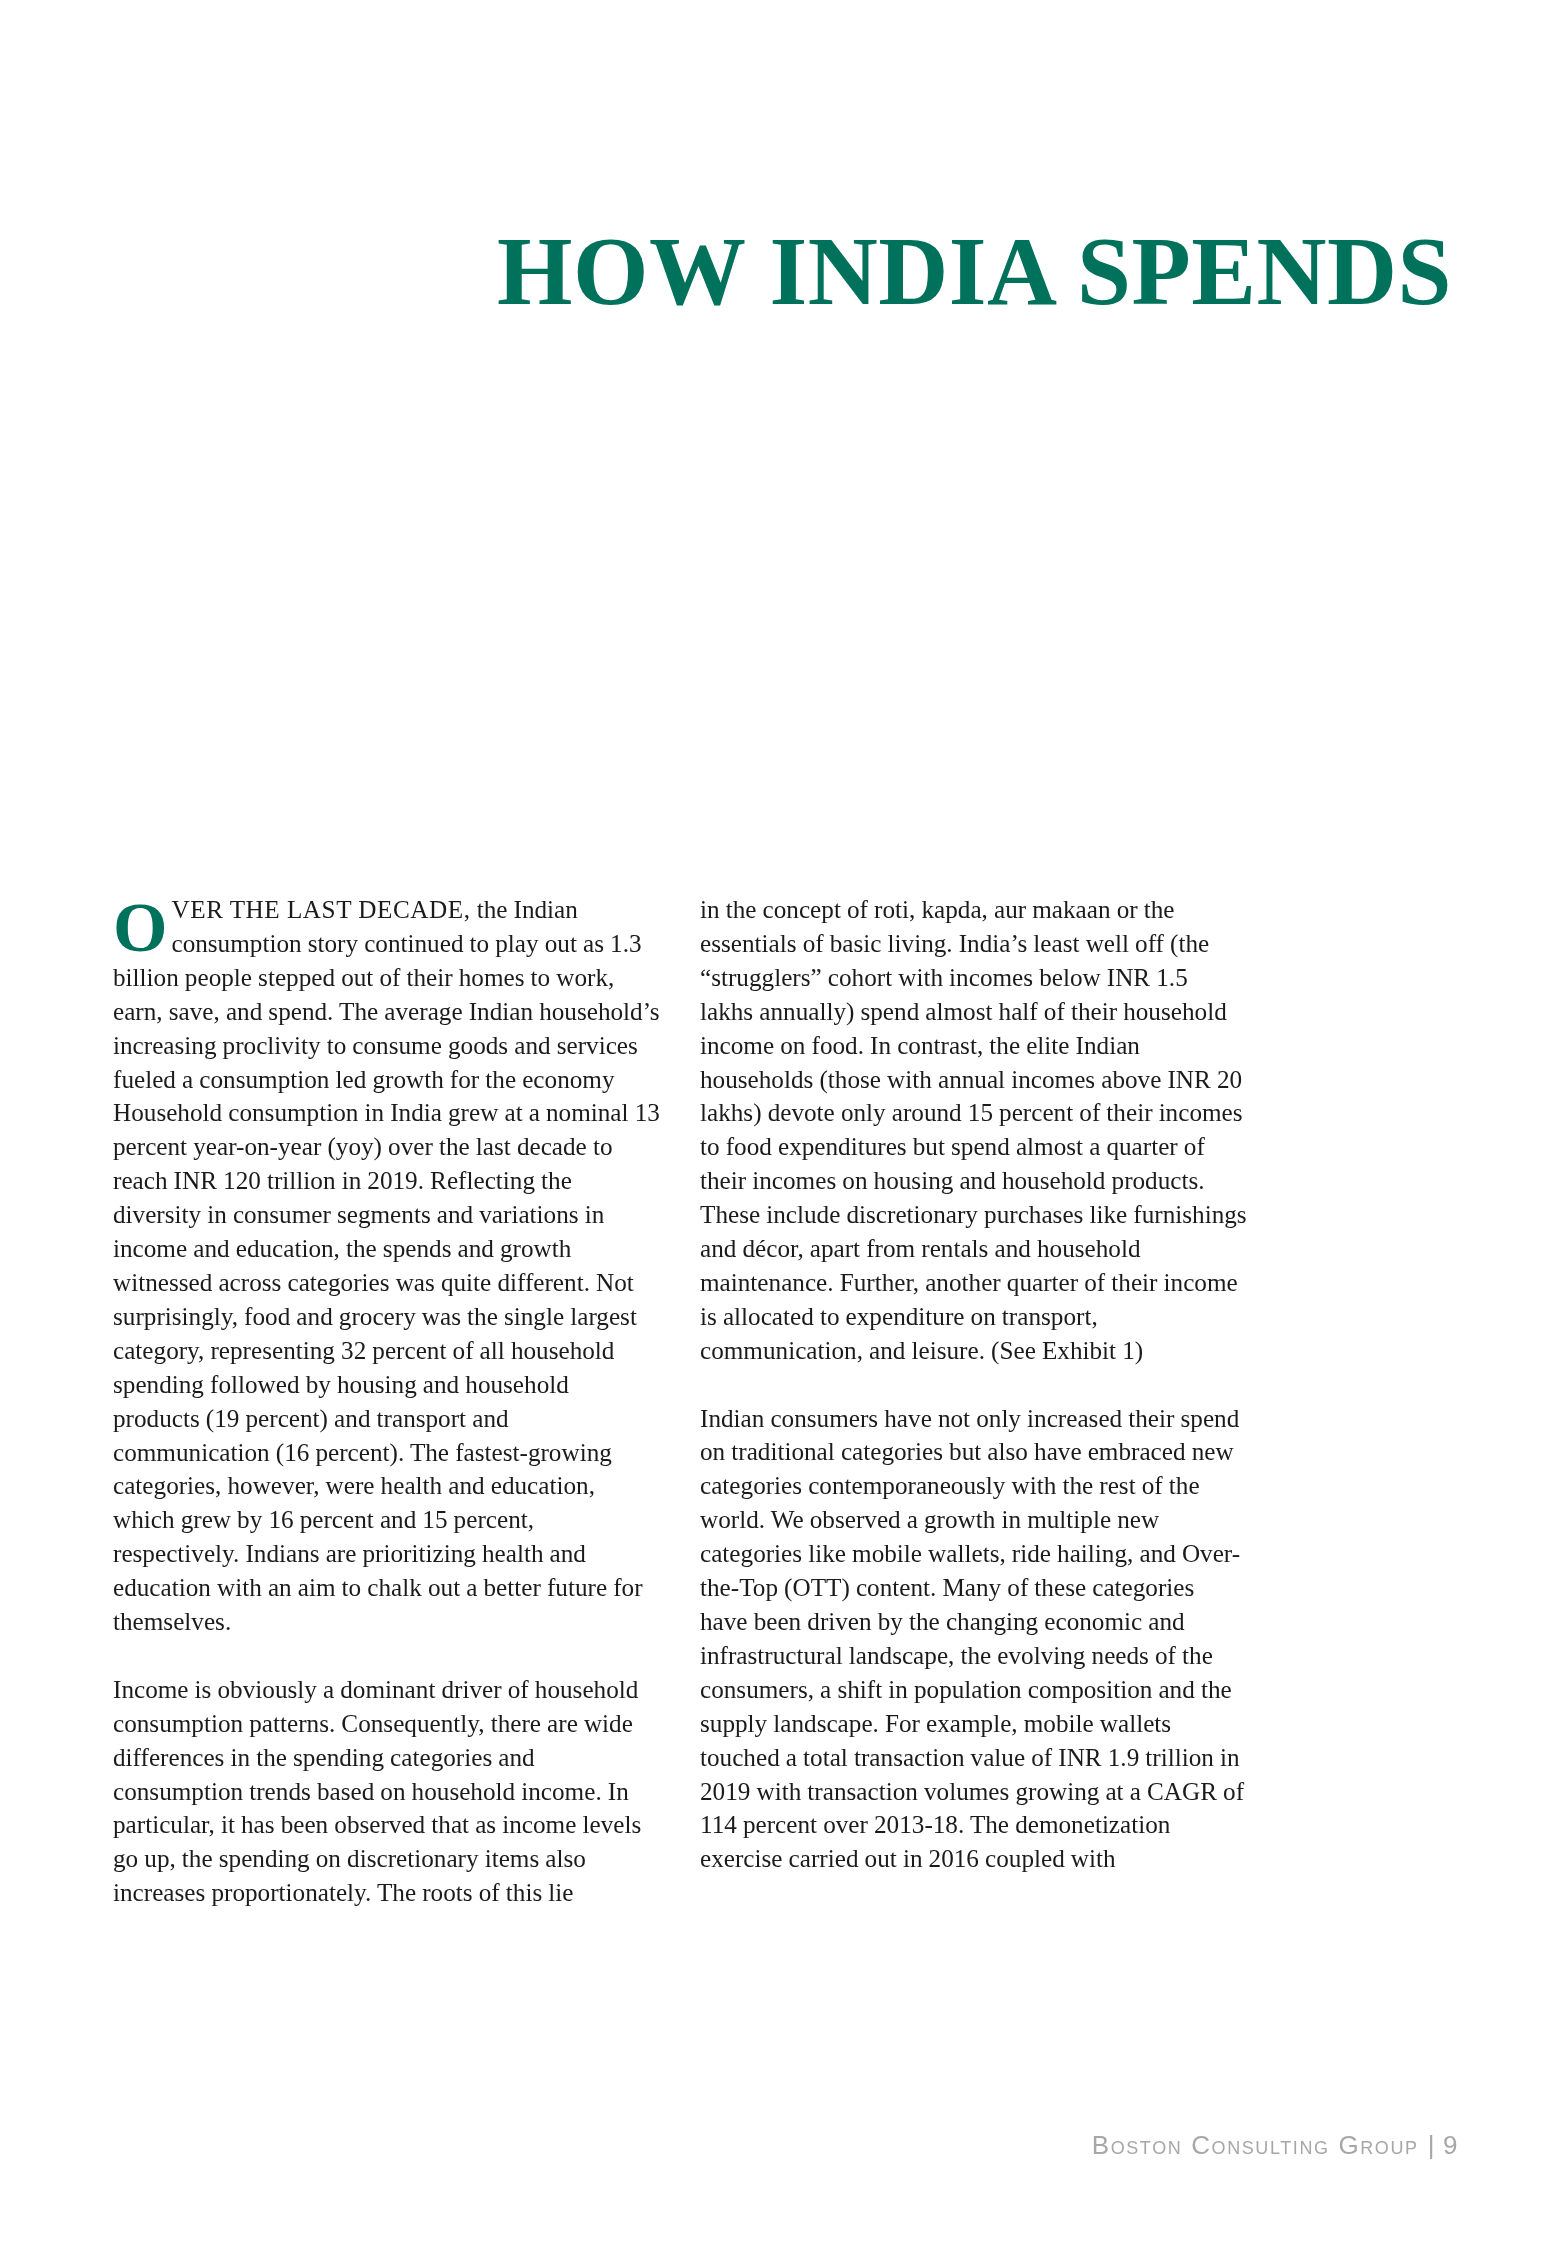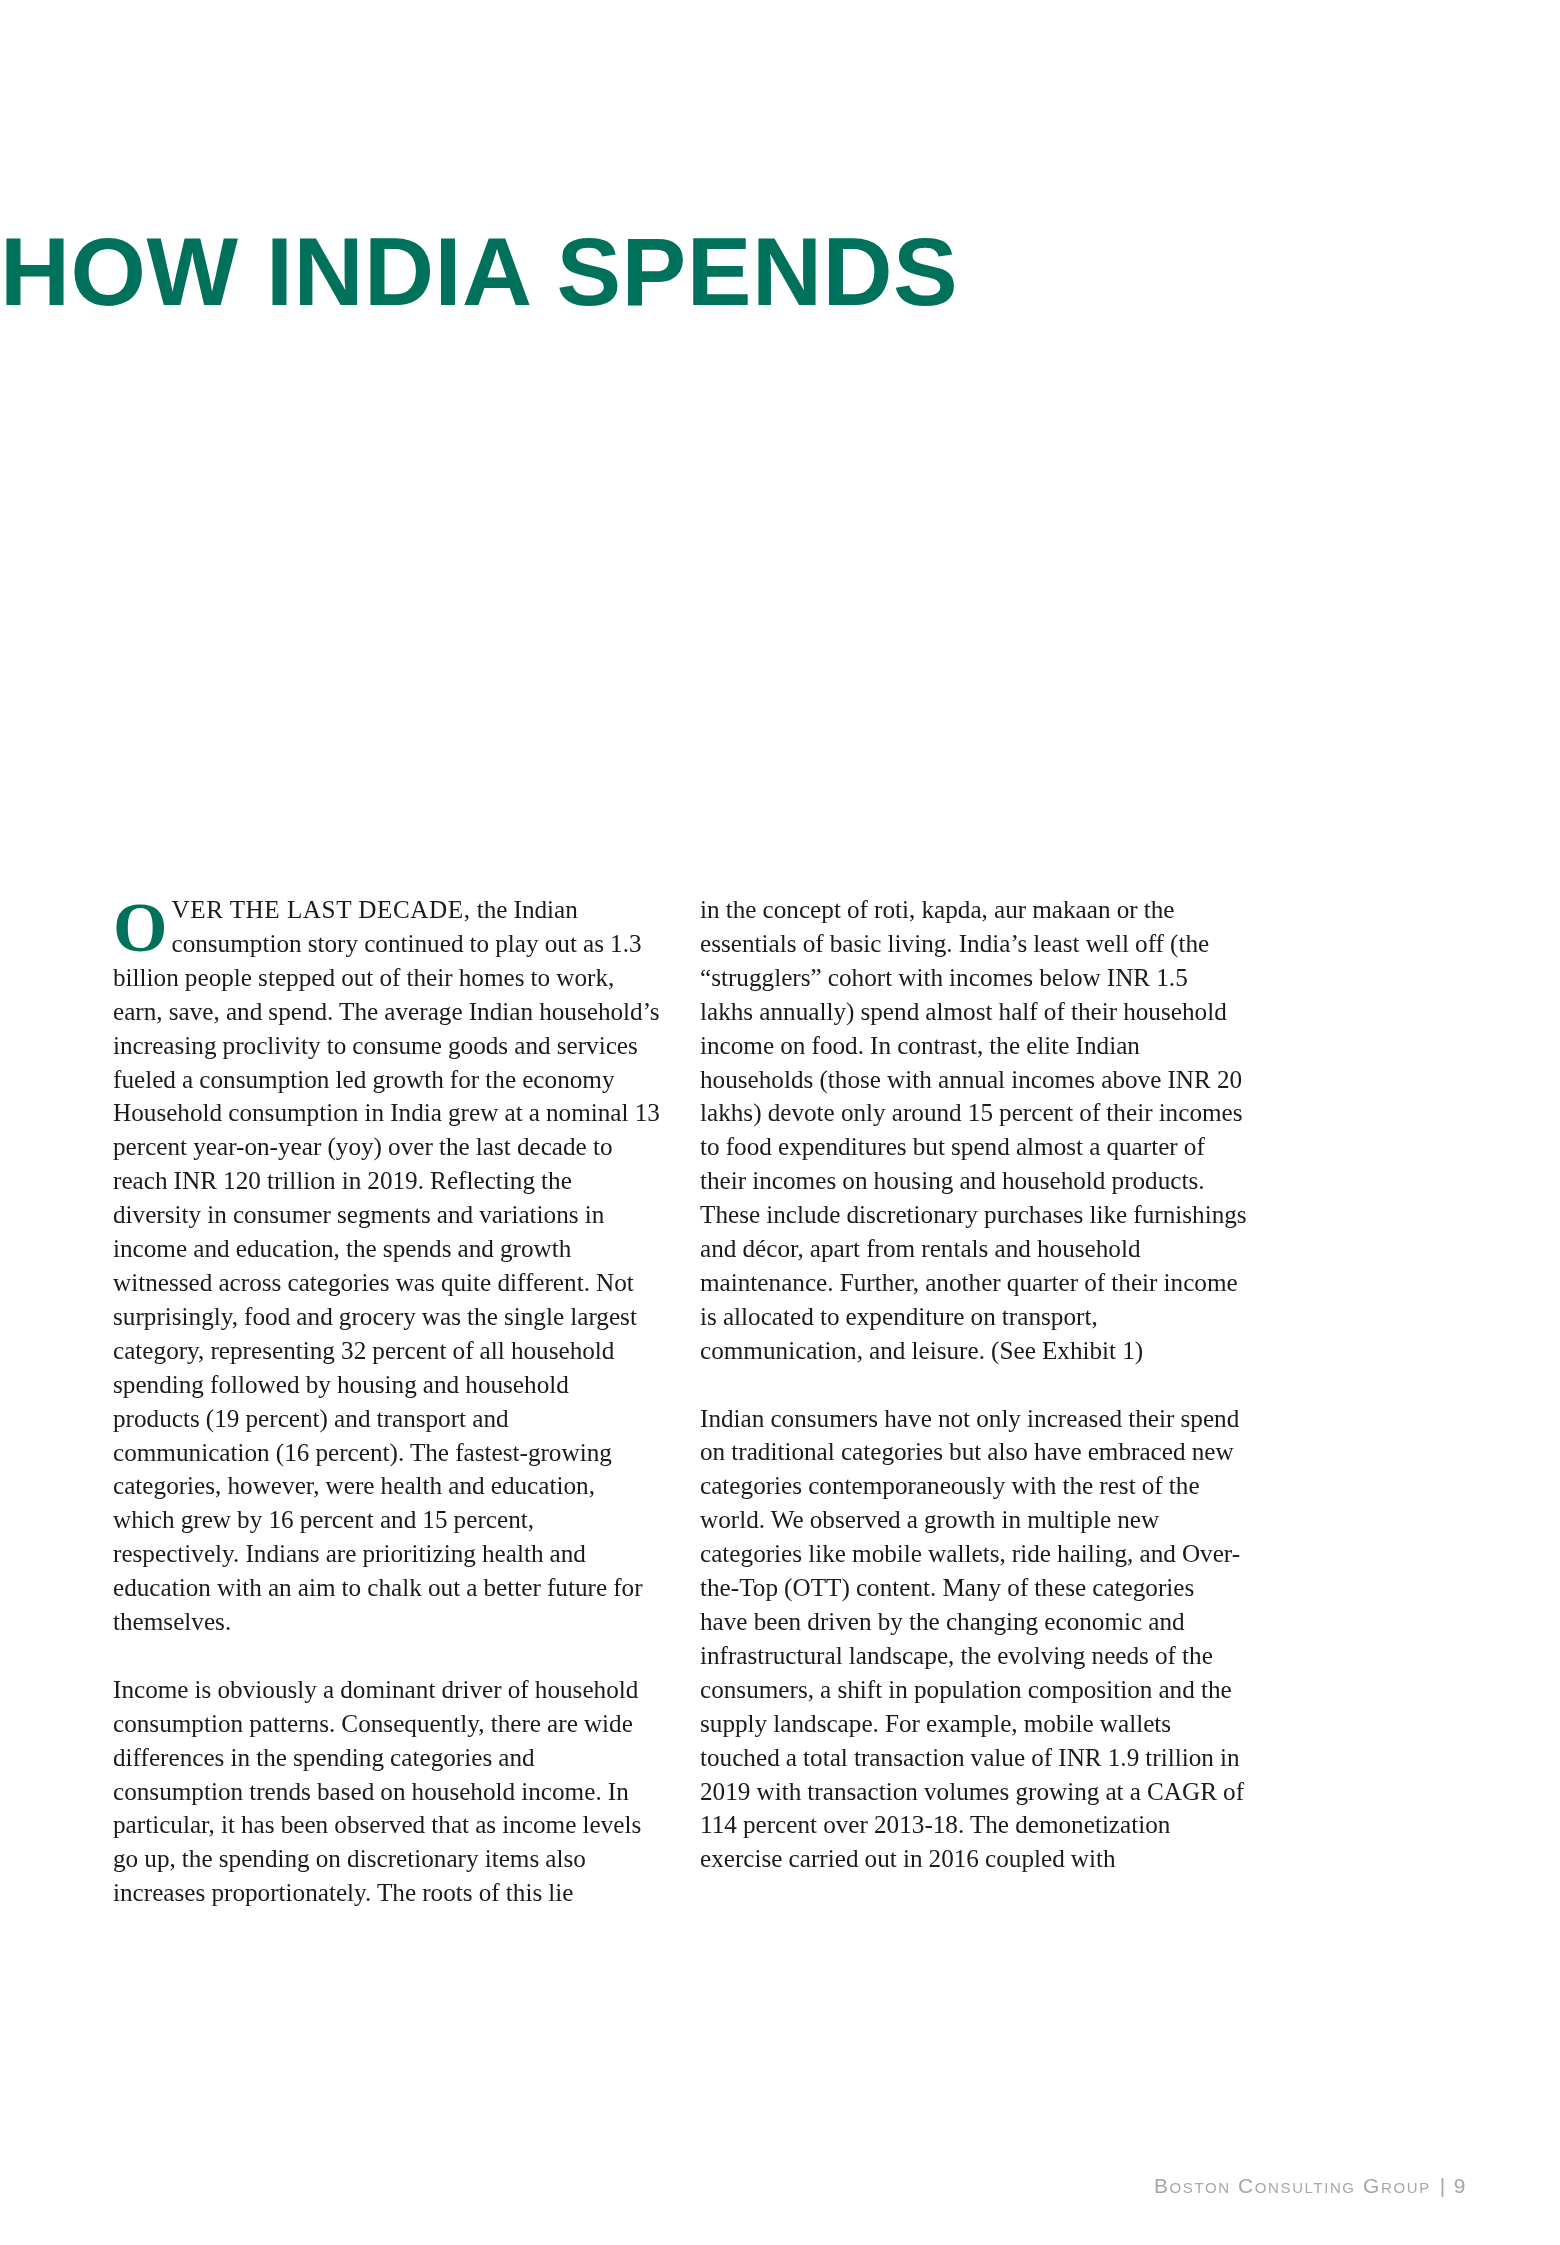--- a/index.html
+++ b/index.html
@@ -21,22 +21,22 @@
     inset: 0;
     background: #ffffff;
   }
 
   
   .title {
     position: absolute;
     left: 0;
     top: 152px;
     width: 1452px;
-    text-align: left;
-    font-family: Liberation Sans, sans-serif;
+    text-align: right;
+    font-family: Liberation Serif, serif;
     font-size: 97px;
     line-height: 110px;
     letter-spacing: 0.5px;
     color: #00715a;
     white-space: nowrap;
   }
 
   
   .columns {
     position: absolute;
@@ -80,29 +80,28 @@
   .smallcaps {
     font-variant: small-caps;
     letter-spacing: 0.55px;
     font-size: 25.2px;
     font-family: Liberation Serif, serif;
   }
 
   
   .footer {
     position: absolute;
-    right: 94px;
+    right: 102px;
     top: 2130px;
     font-family: "Liberation Sans", "DejaVu Sans", sans-serif;
-    font-size: 21px;
+    font-size: 26px;
     letter-spacing: 1.6px;
     color: #a7a7a7;
     font-variant: small-caps;
     white-space: nowrap;
-    margin-top: 44px;
   }
   .footer .divider {
     color: #a7a7a7;
     padding: 0 7px 0 9px;
   }
   .footer .pagenum {
     letter-spacing: 0.5px;
   }
 </style>
 </head>

